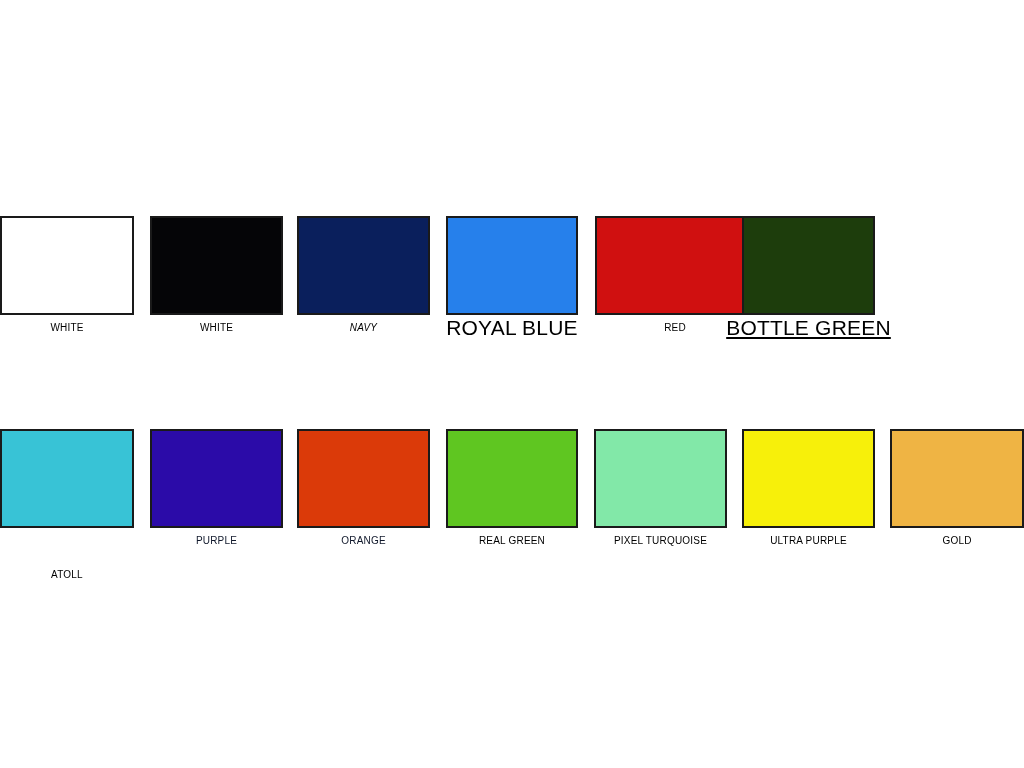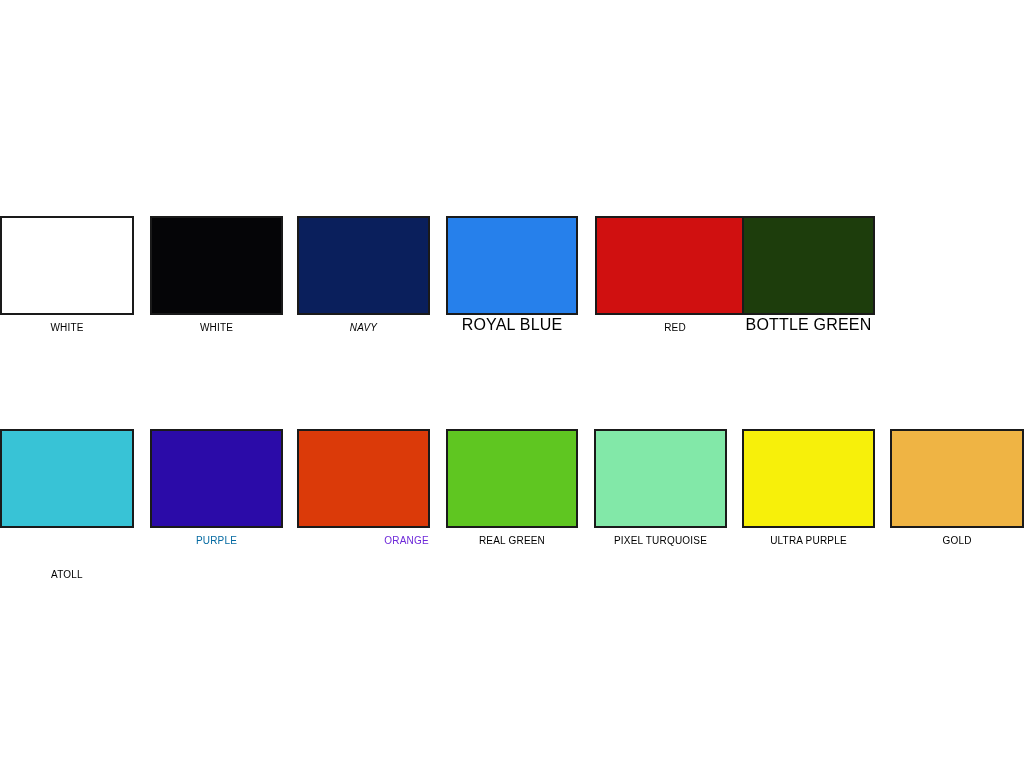--- a/index.html
+++ b/index.html
@@ -55,21 +55,21 @@
     line-height: 1;
     position: absolute;
     left: 50%;
     transform: translateX(-50%);
     top: 107px;
   }
 
   
   .swatch-label.raised {
     top: 101px;
-    font-size: 16px;
+    font-size: 21px;
   }
 </style>
 </head>
 <body>
 
 <div id="swatch-chart">
   <div class="swatch-row" id="swatch-row-1">
       <div class="swatch-cell" style="left: 0px; width: 134px;">
         <div class="swatch-box" style="background: rgb(255, 255, 255); height: 99px; border-color: rgb(26, 26, 26);"></div>
         <div class="swatch-label" style="color: rgb(0, 0, 0);">WHITE</div>
@@ -85,35 +85,35 @@
       <div class="swatch-cell" style="left: 446px; width: 132px;">
         <div class="swatch-box" style="background: rgb(38, 128, 235); height: 99px; border-color: rgb(26, 26, 26);"></div>
         <div class="swatch-label raised" style="color: rgb(0, 0, 0);">ROYAL BLUE</div>
       </div>
       <div class="swatch-cell" style="left: 595px; width: 160px;">
         <div class="swatch-box" style="background: rgb(208, 16, 16); height: 99px; border-color: rgb(26, 26, 26);"></div>
         <div class="swatch-label" style="color: rgb(0, 0, 0);">RED</div>
       </div>
       <div class="swatch-cell" style="left: 742px; width: 133px;">
         <div class="swatch-box" style="background: rgb(29, 61, 12); height: 99px; border-color: rgb(26, 26, 26);"></div>
-        <div class="swatch-label raised" style="color: rgb(0, 0, 0);">BOTTLE GREEN</div>
+        <div class="swatch-label raised" style="color: rgb(0, 0, 0); text-decoration: underline;">BOTTLE GREEN</div>
       </div>
     </div>
   <div class="swatch-row" id="swatch-row-2">
       <div class="swatch-cell" style="left: 0px; width: 134px;">
         <div class="swatch-box" style="background: rgb(56, 195, 214); height: 99px; border-color: rgb(26, 26, 26);"></div>
         <div class="swatch-label" style="color: rgb(0, 0, 0); margin-top: 34px;">ATOLL</div>
       </div>
       <div class="swatch-cell" style="left: 150px; width: 133px;">
         <div class="swatch-box" style="background: rgb(43, 11, 168); height: 99px; border-color: rgb(26, 26, 26);"></div>
-        <div class="swatch-label" style="color: #0369a1;">PURPLE</div>
+        <div class="swatch-label" style="color: #0f172a;">PURPLE</div>
       </div>
       <div class="swatch-cell" style="left: 297px; width: 133px;">
         <div class="swatch-box" style="background: rgb(219, 58, 9); height: 99px; border-color: rgb(26, 26, 26);"></div>
-        <div class="swatch-label" style="color: #6d28d9; margin-left: 43px;">ORANGE</div>
+        <div class="swatch-label" style="color: #0f172a;">ORANGE</div>
       </div>
       <div class="swatch-cell" style="left: 446px; width: 132px;">
         <div class="swatch-box" style="background: rgb(95, 198, 33); height: 99px; border-color: rgb(26, 26, 26);"></div>
         <div class="swatch-label" style="color: rgb(0, 0, 0);">REAL GREEN</div>
       </div>
       <div class="swatch-cell" style="left: 594px; width: 133px;">
         <div class="swatch-box" style="background: rgb(130, 232, 168); height: 99px; border-color: rgb(26, 26, 26);"></div>
         <div class="swatch-label" style="color: rgb(0, 0, 0); text-align: right;">PIXEL TURQUOISE</div>
       </div>
       <div class="swatch-cell" style="left: 742px; width: 133px;">

